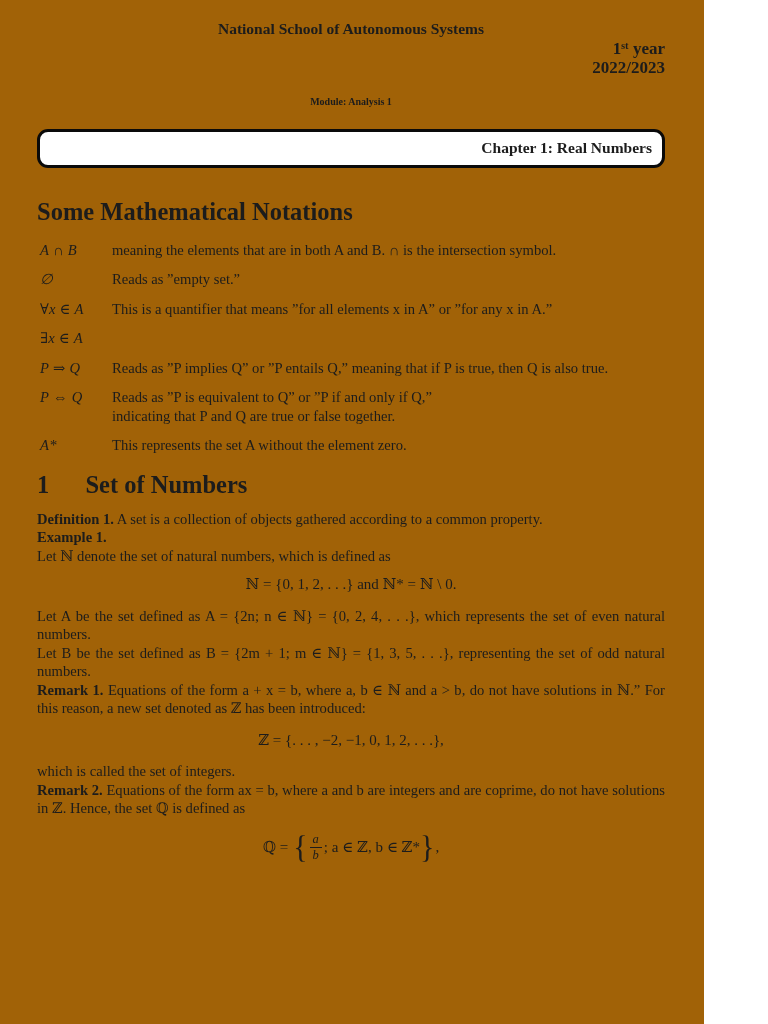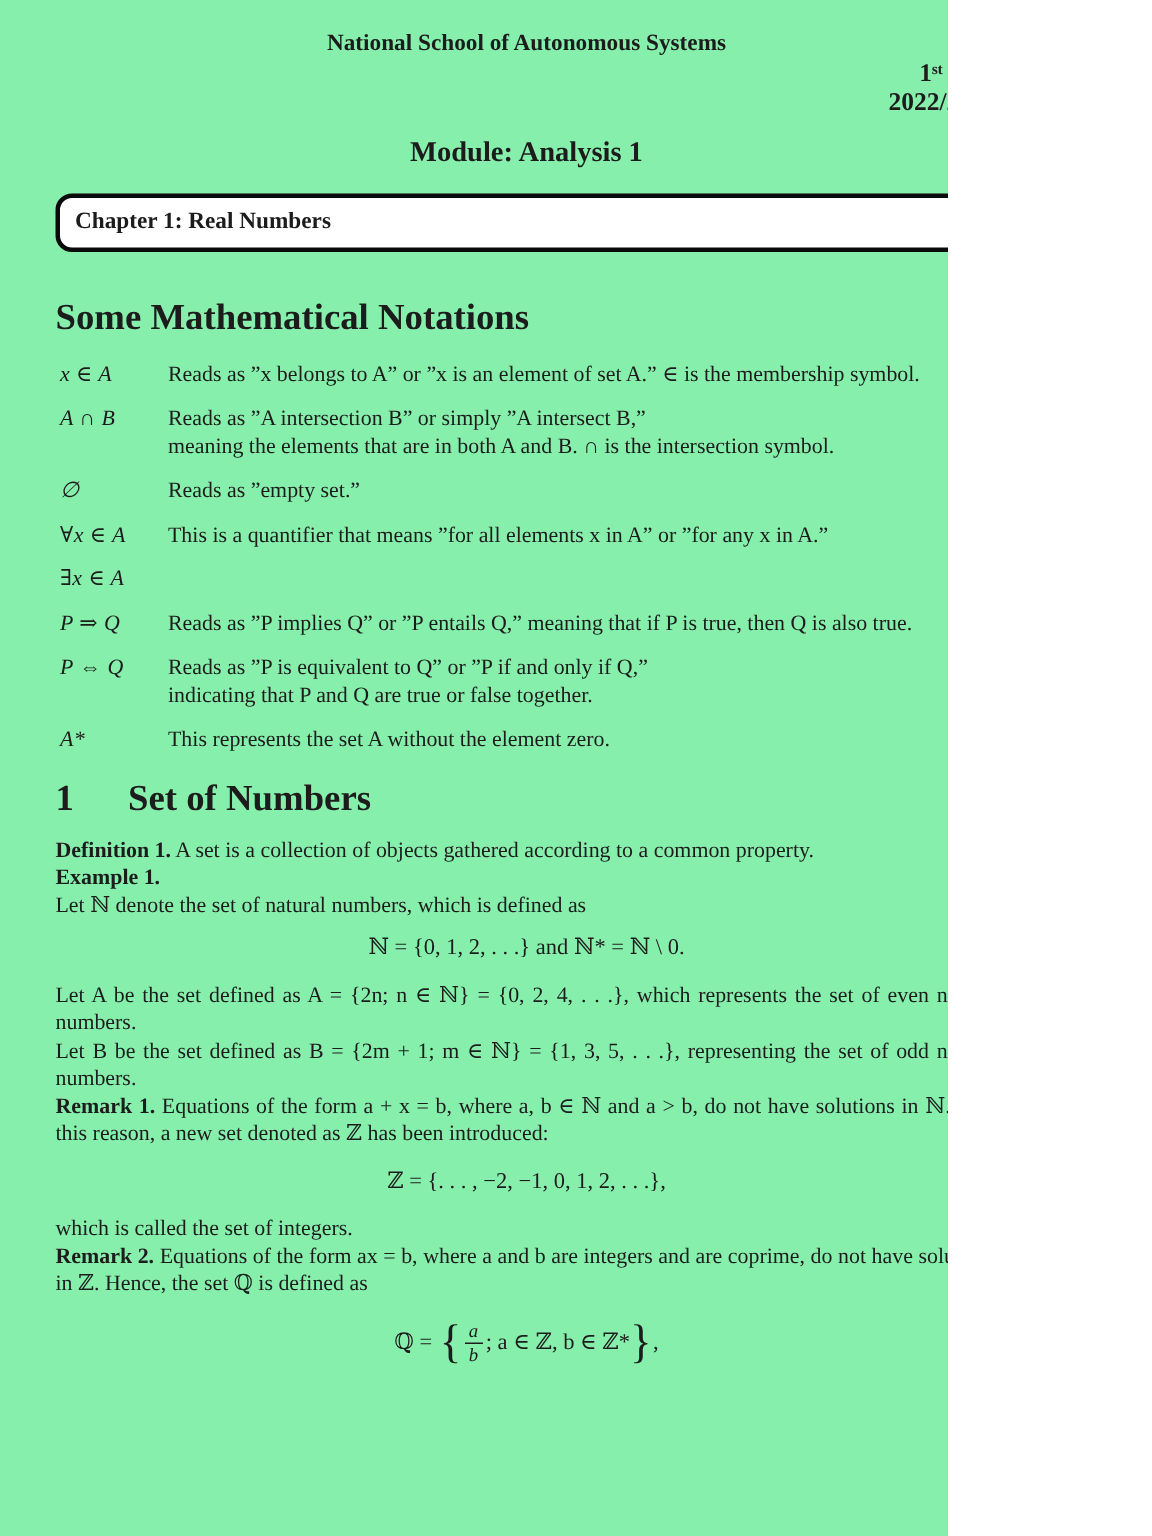--- a/index.html
+++ b/index.html
@@ -1,28 +1,28 @@
 <!DOCTYPE html>
 <html><head>
 <meta charset="utf-8">
 <style>
   html,body{margin:0;padding:0;background:#ffffff;}
   .page{
-    width:632px;height:1024px;background:#86efac;color:#1c1c1c;
+    width:704px;height:1024px;background:#a16207;color:#1c1c1c;
     font-family:"Liberation Serif","DejaVu Serif",serif;
     font-size:14.6px;line-height:18.5px;
     position:relative;overflow:hidden;
   }
   .content{padding:20px 103px 0 37px;width:628px;}
   .doc-title{text-align:center;font-weight:bold;font-size:15.5px;}
   .year-block{text-align:right;font-weight:bold;line-height:19px;font-size:17px;}
-  .module-line{text-align:center;font-weight:bold;margin-top:16px;font-size:19px;}
+  .module-line{text-align:center;font-weight:bold;margin-top:16px;font-size:10px;}
   .chapter-box{
     margin-top:18px;border:3px solid #0a0a0a;border-radius:11px;
-    padding:7px 10px;text-align:left;font-weight:bold;font-size:15.5px;
+    padding:7px 10px;text-align:right;font-weight:bold;font-size:15.5px;
     background:#fff;
   }
   .notations-title{font-size:24.5px;font-weight:bold;margin:30px 0 0 0;line-height:28px;}
   .nlist{margin-top:15px;}
   .nrow{display:flex;margin-bottom:11px;}
   .nsym{width:72px;flex:0 0 72px;font-style:italic;padding-left:3px;letter-spacing:.3px;}
   .ntext{flex:1;}
   .nline{display:block;}
   .section-heading{margin-top:16px;font-size:24.5px;font-weight:bold;line-height:27px;}
   .section-heading .num{display:inline-block;}
@@ -63,27 +63,22 @@
     <div class="module-line">Module: Analysis 1</div>
 
     <div class="chapter-box">
       <span>Chapter 1: Real Numbers</span>
     </div>
 
     <div class="notations-title">Some Mathematical Notations</div>
 
     <div class="nlist">
       <div class="nrow">
-        <span class="nsym">x ∈ A</span>
-        <span class="ntext">Reads as ”x belongs to A” or ”x is an element of set A.” ∈ is the membership symbol.</span>
-      </div>
-      <div class="nrow">
         <span class="nsym">A ∩ B</span>
         <span class="ntext">
-          <span class="nline">Reads as ”A intersection B” or simply ”A intersect B,”</span>
           <span class="nline">meaning the elements that are in both A and B. ∩ is the intersection symbol.</span>
         </span>
       </div>
       <div class="nrow">
         <span class="nsym">∅</span>
         <span class="ntext">Reads as ”empty set.”</span>
       </div>
       <div class="nrow">
         <span class="nsym">∀x ∈ A</span>
         <span class="ntext">This is a quantifier that means ”for all elements x in A” or ”for any x in A.”</span>

